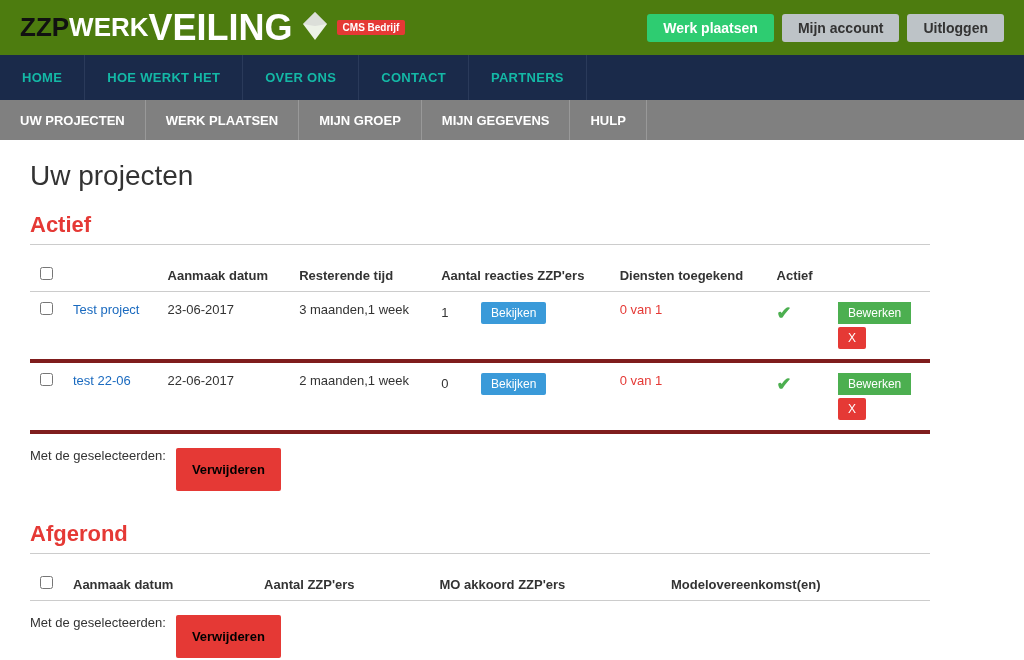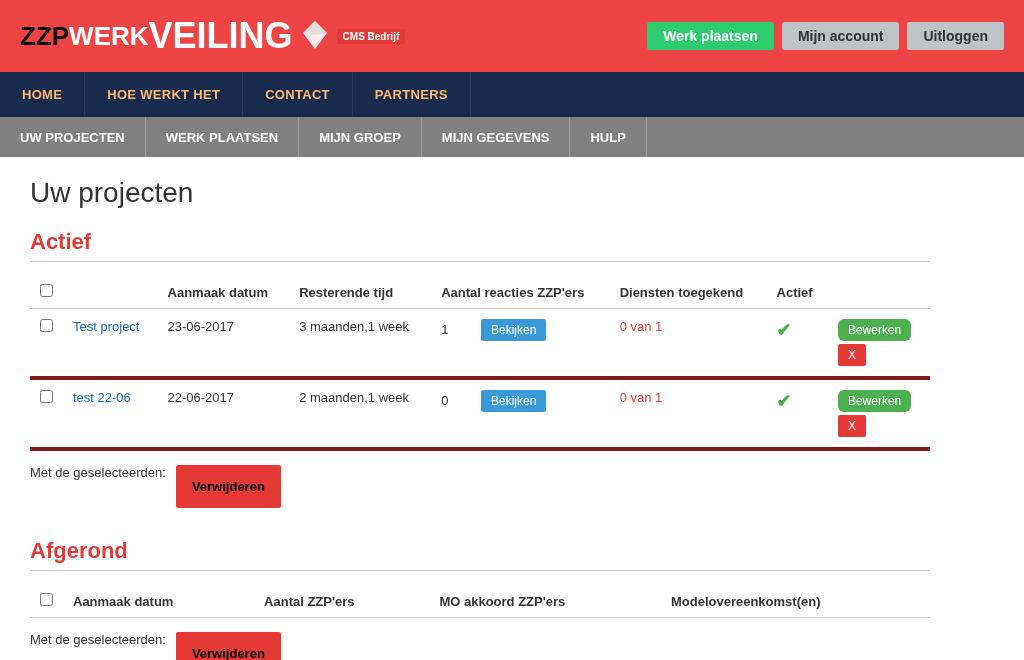--- a/index.html
+++ b/index.html
@@ -1,25 +1,25 @@
 <!DOCTYPE html>
 <html><head>
   <meta charset="utf-8">
   <style>
     * { box-sizing: border-box; margin: 0; padding: 0; }
     body { font-family: Arial, sans-serif; font-size: 14px; background: #fff; }
 
     
     .top-bar {
-      background: #ef4444;
+      background: #4d7c0f;
       padding: 12px 20px;
       display: flex;
       align-items: center;
       justify-content: space-between;
-      height: 72px;
+      height: 55px;
     }
     .logo-area {
       display: flex;
       align-items: center;
       gap: 8px;
     }
     .cms-badge {
       background: #e53935;
       color: #fff;
       font-size: 10px;
@@ -43,21 +43,21 @@
     .btn-account { background: #bdc3c7; color: #333; }
     .btn-uitloggen { background: #bdc3c7; color: #333; }
 
     
     .main-nav {
       background: #1a2a4a;
       display: flex;
       height: 45px;
     }
     .main-nav a {
-      color: #fdba74;
+      color: #14b8a6;
       text-decoration: none;
       padding: 16px 22px;
       display: flex;
       align-items: center;
       font-size: 13px;
       font-weight: bold;
       letter-spacing: 0.3px;
       border-right: 1px solid #2a3a5a;
     }
 
@@ -142,21 +142,21 @@
       border-radius: 2px;
       margin-left: 29px;
     }
     .btn-bewerken {
       background: #4caf50;
       color: #fff;
       border: none;
       padding: 4px 10px;
       cursor: pointer;
       font-size: 12px;
-      border-radius: 6px;
+      border-radius: 0;
       display: block;
       margin-bottom: 3px;
     }
     .btn-x {
       background: #e53935;
       color: #fff;
       border: none;
       padding: 4px 10px;
       cursor: pointer;
       font-size: 12px;
@@ -226,20 +226,21 @@
   <div class="top-buttons">
     <button class="top-btn btn-werk">Werk plaatsen</button>
     <button class="top-btn btn-account">Mijn account</button>
     <button class="top-btn btn-uitloggen">Uitloggen</button>
   </div>
 </div>
 
 <nav class="main-nav">
   <a href="#">HOME</a>
   <a href="#">HOE WERKT HET</a>
+  <a href="#">OVER ONS</a>
   <a href="#">CONTACT</a>
   <a href="#">PARTNERS</a>
 </nav>
 
 <nav class="sub-nav">
   <a href="#">UW PROJECTEN</a>
   <a href="#">WERK PLAATSEN</a>
   <a href="#">MIJN GROEP</a>
   <a href="#">MIJN GEGEVENS</a>
   <a href="#">HULP</a>

